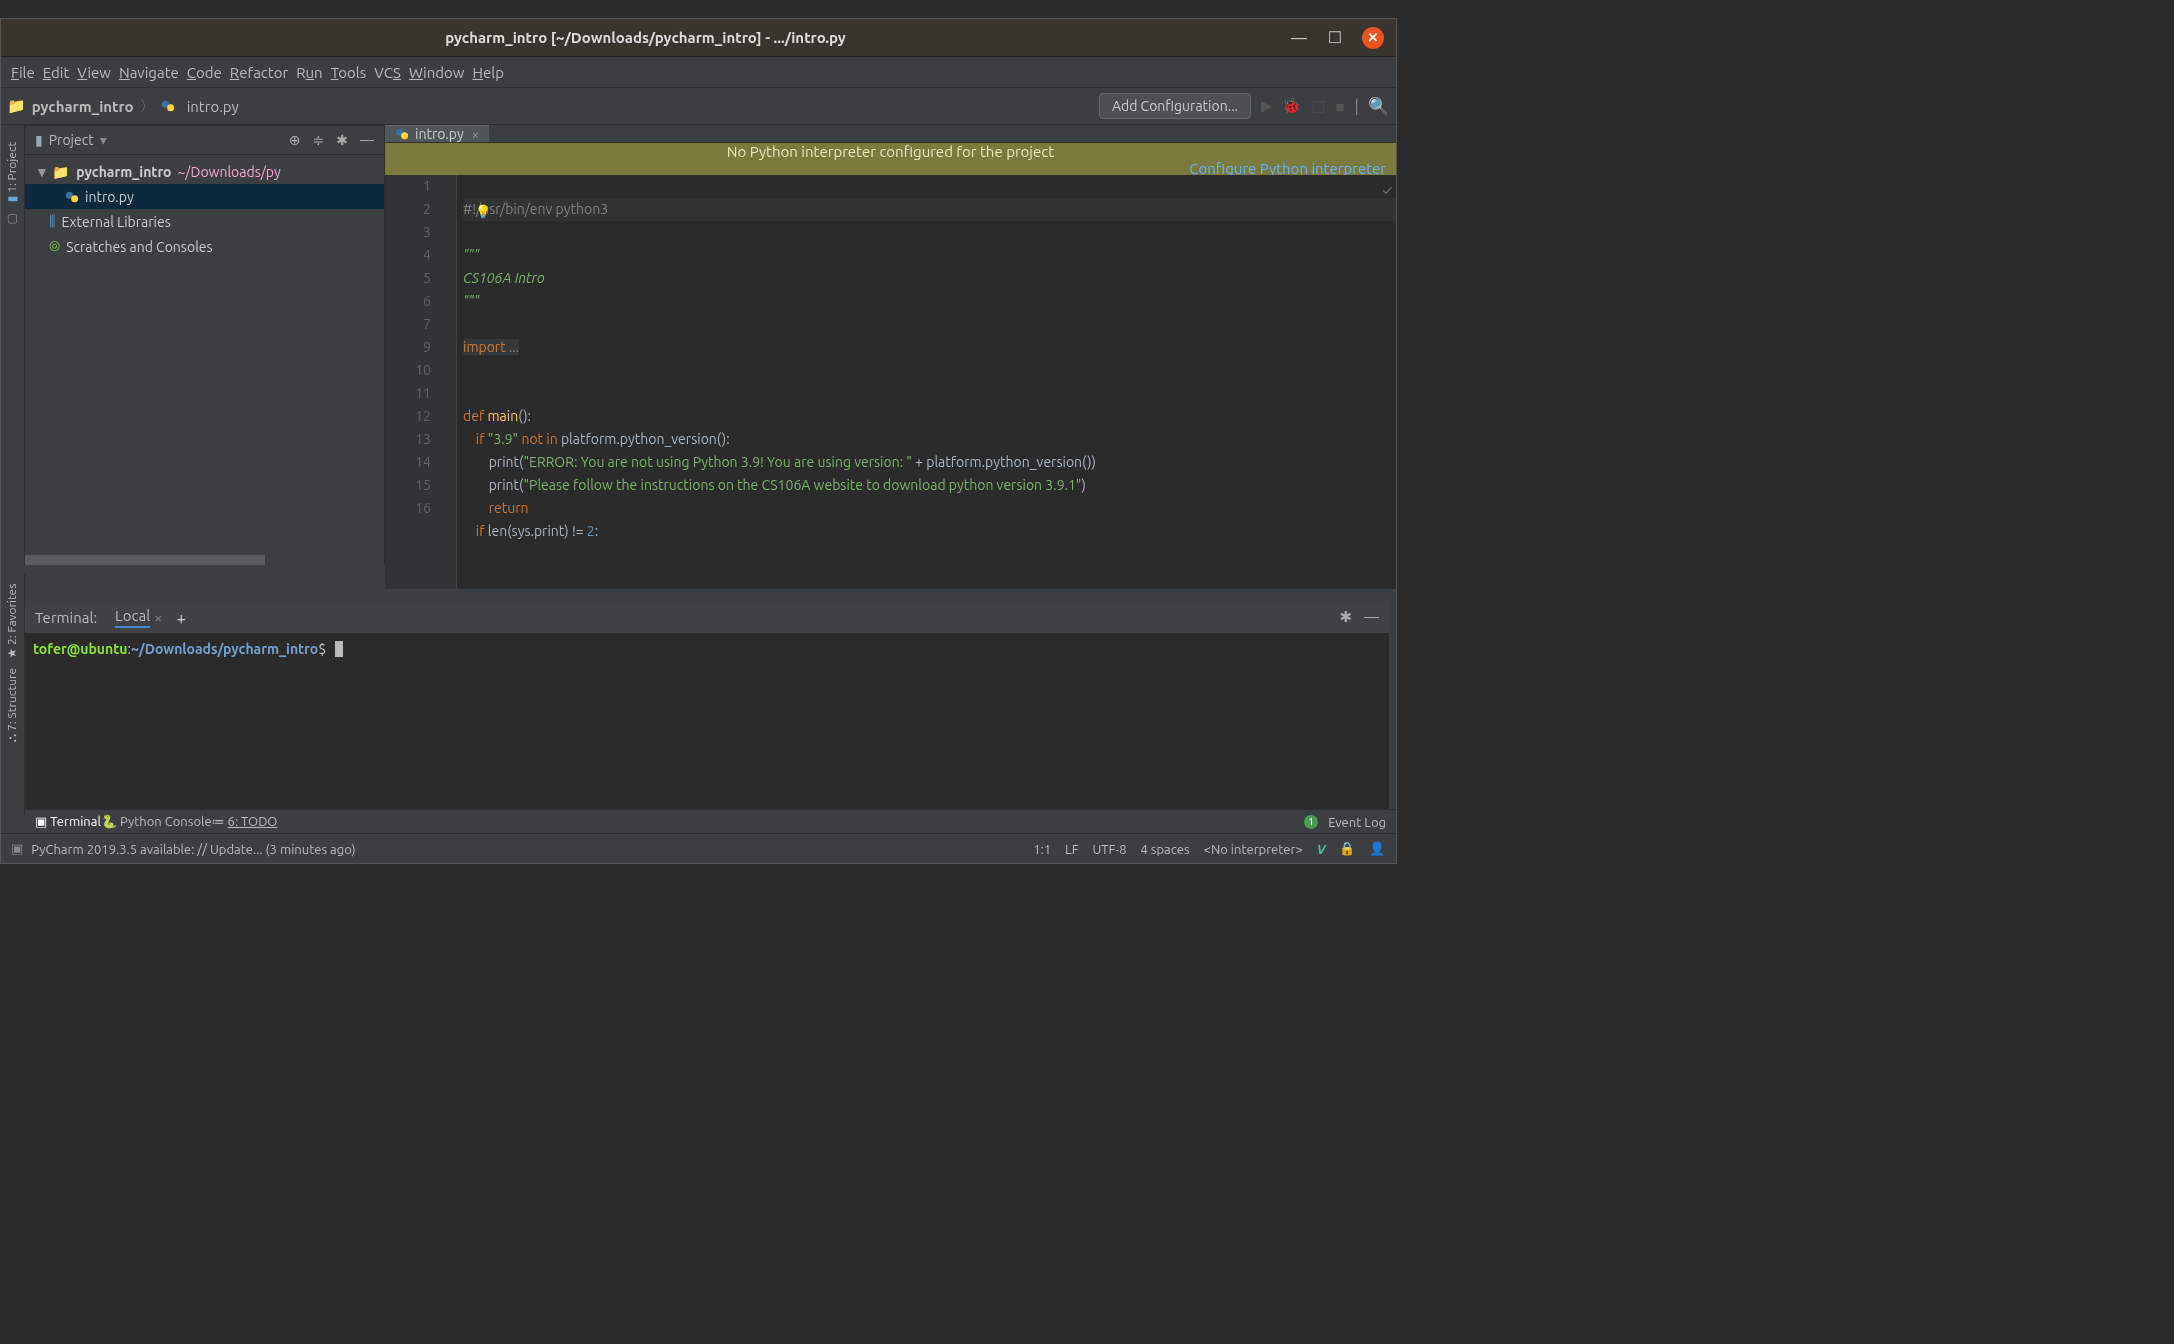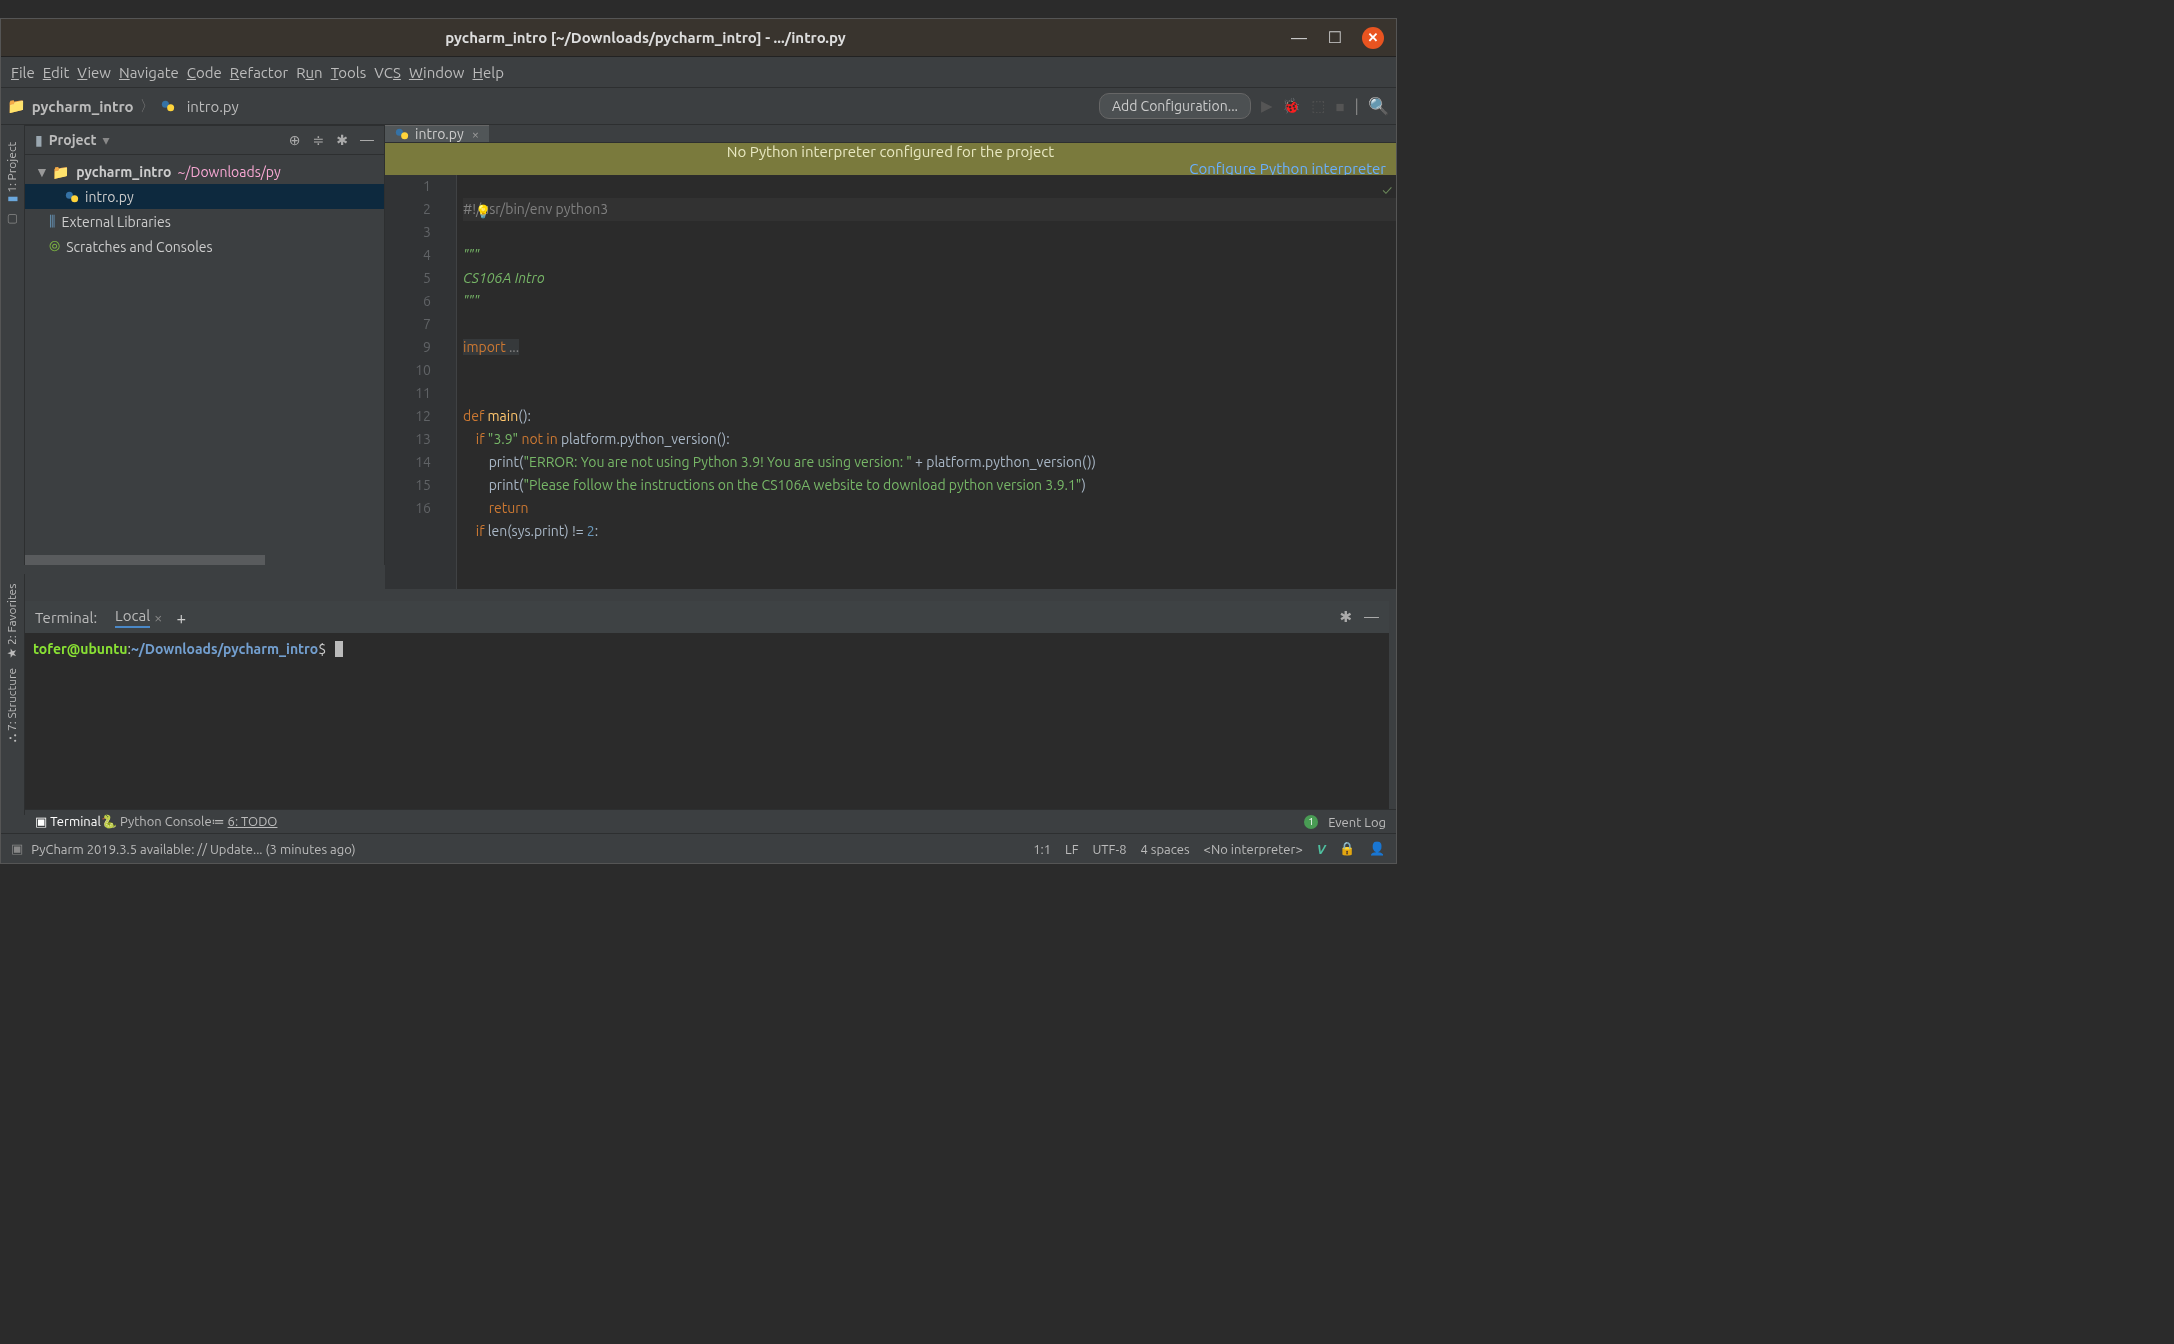--- a/index.html
+++ b/index.html
@@ -10,21 +10,21 @@
 .os-controls{display:flex;align-items:center;gap:18px;padding-right:12px;}
 .os-btn{width:18px;height:18px;display:flex;align-items:center;justify-content:center;color:#ccc;font-size:16px;}
 .os-close{width:22px;height:22px;border-radius:50%;background:#e95420;color:#fff;font-size:13px;font-weight:bold;}
 .menubar{height:30px;background:#3c3f41;display:flex;align-items:center;padding:0 10px;gap:8px;color:#bbb;font-size:15px;}
 .menubar .mi u{text-decoration:underline;}
 .navbar{height:38px;background:#3c3f41;display:flex;align-items:center;padding:0 6px;border-top:1px solid #2d2f30;border-bottom:1px solid #2d2f30;}
 .bc{display:flex;align-items:center;gap:6px;color:#bbb;font-size:15px;}
 .bc .folder-icon{color:#9aa7b0;}
 .bc .sep{color:#777;}
 .navbar-right{margin-left:auto;display:flex;align-items:center;gap:10px;}
-.addconf{background:#4c5052;border:1px solid #666;color:#ccc;padding:4px 12px;border-radius:10px;font-size:14px;}
+.addconf{background:#4c5052;border:1px solid #666;color:#ccc;padding:4px 12px;border-radius:4px;font-size:14px;}
 .runico{color:#555;font-size:15px;}
 .main-area{display:flex;height:440px;}
 .leftgutter{width:24px;background:#3c3f41;border-right:1px solid #2d2f30;display:flex;flex-direction:column;align-items:center;color:#999;font-size:12px;}
 .vtab{transform:rotate(-90deg);white-space:nowrap;margin-top:40px;margin-bottom:24px;color:#bbb;}
 .sq{color:#888;margin-top:8px;}
 .projpanel{width:360px;background:#3c3f41;border-right:1px solid #2d2f30;display:flex;flex-direction:column;}
 .projhdr{height:30px;display:flex;align-items:center;padding:0 10px;border-bottom:1px solid #2d2f30;border-top:1px solid #2d2f30;color:#bbb;font-size:14px;}
 .projhdr .phicon{color:#9aa7b0;margin-right:6px;}
 .projhdr .phr{margin-left:auto;display:flex;gap:12px;color:#aaa;}
 .tree{flex:1;color:#ccc;font-size:14px;padding-top:4px;overflow:hidden;}
@@ -133,21 +133,21 @@
 
  <div class="main-area">
    <div class="leftgutter">
      <div class="vtab"><span style="color:#6ba7dc">▮</span> <span>1: Project</span></div>
      <div class="sq">▢</div>
    </div>
 
    <div class="projpanel">
      <div class="projhdr">
        <span class="phicon">▮</span>
-       <span style="font-weight:bold">Project</span>
+       <span style="font-weight:normal">Project</span>
        <span style="margin-left:6px;color:#888">▾</span>
        <div class="phr">
          <span>⊕</span>
          <span>≑</span>
          <span>✱</span>
          <span>—</span>
        </div>
      </div>
      <div class="tree">
        <div class="row r1">

